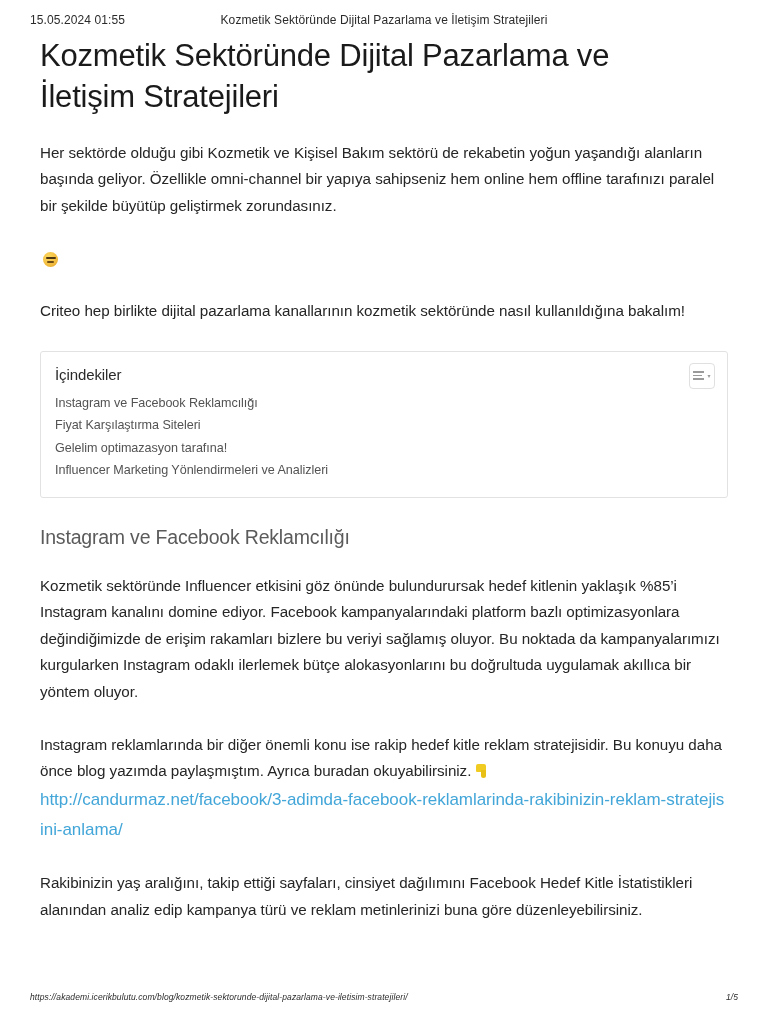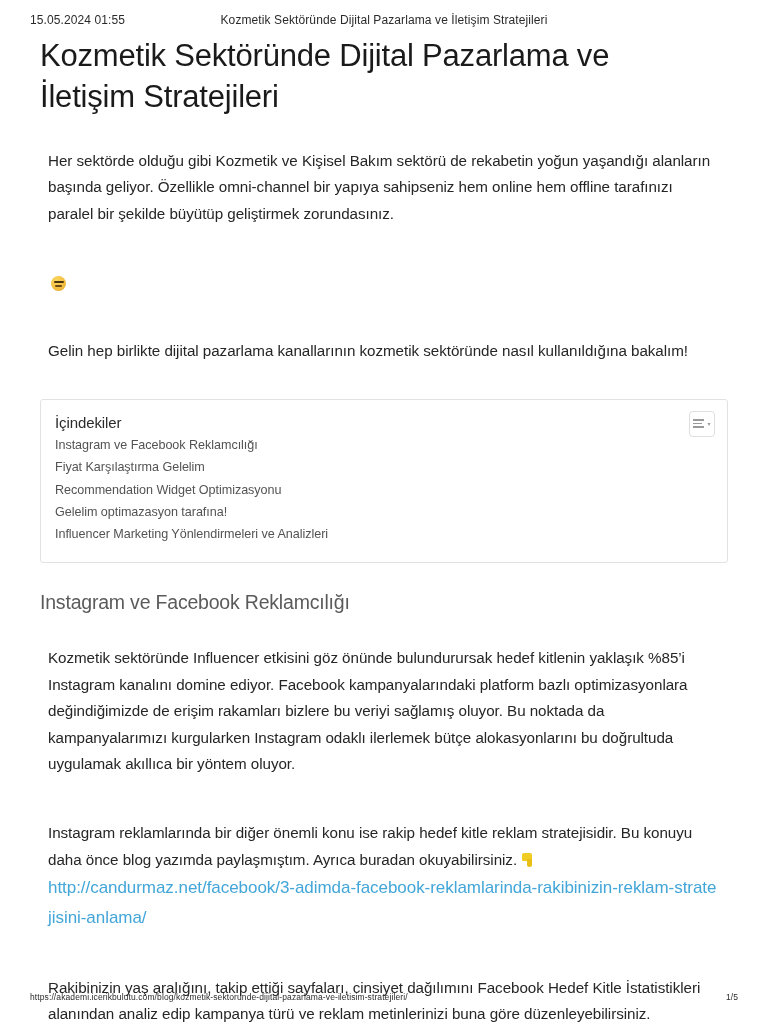--- a/index.html
+++ b/index.html
@@ -59,21 +59,21 @@
     padding: 0;
     font-size: 31px;
     line-height: 1.32;
     font-weight: 400;
     color: #1a1a1a;
     letter-spacing: -0.2px;
     max-width: 640px;
   }
 
   p.body-par {
-    margin: 8px;
+    margin: 0;
     padding: 0;
     font-size: 15.2px;
     line-height: 1.75;
     color: #262626;
     letter-spacing: -0.05px;
   }
   .par-gap { height: 26px; }
   .par-gap-sm { height: 22px; }
 
   .spacer-after-title { height: 22px; }
@@ -150,21 +150,21 @@
     position: relative;
     border: 1px solid #e2e2e2;
     border-radius: 3px;
     background: #fff;
     padding: 14px 18px 16px 14px;
     box-sizing: border-box;
   }
   .toc-title {
     font-size: 15px;
     color: #2a2a2a;
-    margin: 0 0 3px 0;
+    margin: 0 0 9px 0;
     letter-spacing: -0.1px;
     font-weight: 400;
   }
   .toc-list {
     list-style: none;
     margin: 0;
     padding: 0;
   }
   .toc-list li {
     font-size: 12.6px;
@@ -226,20 +226,21 @@
   
   .print-footer {
     position: absolute;
     bottom: 18px;
     left: 0;
     right: 0;
     height: 14px;
     font-size: 8.5px;
     color: #2b2b2b;
     letter-spacing: .1px;
+    font-style: italic;
   }
   .print-footer .pf-url {
     position: absolute;
     left: 30px;
     top: 0;
   }
   .print-footer .pf-page {
     position: absolute;
     right: 30px;
     top: 0;
@@ -260,37 +261,36 @@
     <h1 class="doc-title">Kozmetik Sektöründe Dijital Pazarlama ve İletişim Stratejileri</h1>
 
     <div class="spacer-after-title"></div>
 
     <p class="body-par">Her sektörde olduğu gibi Kozmetik ve Kişisel Bakım sektörü de rekabetin yoğun yaşandığı alanların başında geliyor. Özellikle omni-channel bir yapıya sahipseniz hem online hem offline tarafınızı paralel bir şekilde büyütüp geliştirmek zorundasınız.</p>
     <div class="par-gap"></div>
 
     <p class="body-par"><span class="emo-face"></span></p>
     <div class="par-gap"></div>
 
-    <p class="body-par">Gelin hep birlikte dijital pazarlama kanallarının kozmetik sektöründe nasıl kullanıldığına bakalım!</p>
+    <p class="body-par">Criteo hep birlikte dijital pazarlama kanallarının kozmetik sektöründe nasıl kullanıldığına bakalım!</p>
     <div class="par-gap"></div>
 
     <div class="toc">
       <div class="toc-toggle">
         <span class="list-glyph">
             <i></i>
             <i></i>
             <i></i>
           </span>
         <span class="caret">▾</span>
       </div>
       <div class="toc-title">İçindekiler</div>
       <ul class="toc-list">
         <li>Instagram ve Facebook Reklamcılığı</li>
-        <li>Fiyat Karşılaştırma Gelelim</li>
-        <li>Recommendation Widget Optimizasyonu</li>
+        <li>Fiyat Karşılaştırma Siteleri</li>
         <li>Gelelim optimazasyon tarafına!</li>
         <li>Influencer Marketing Yönlendirmeleri ve Analizleri</li>
       </ul>
     </div>
 
     <div class="par-gap"></div>
 
     <h2 class="section-heading">Instagram ve Facebook Reklamcılığı</h2>
 
     <div class="par-gap-sm"></div>

